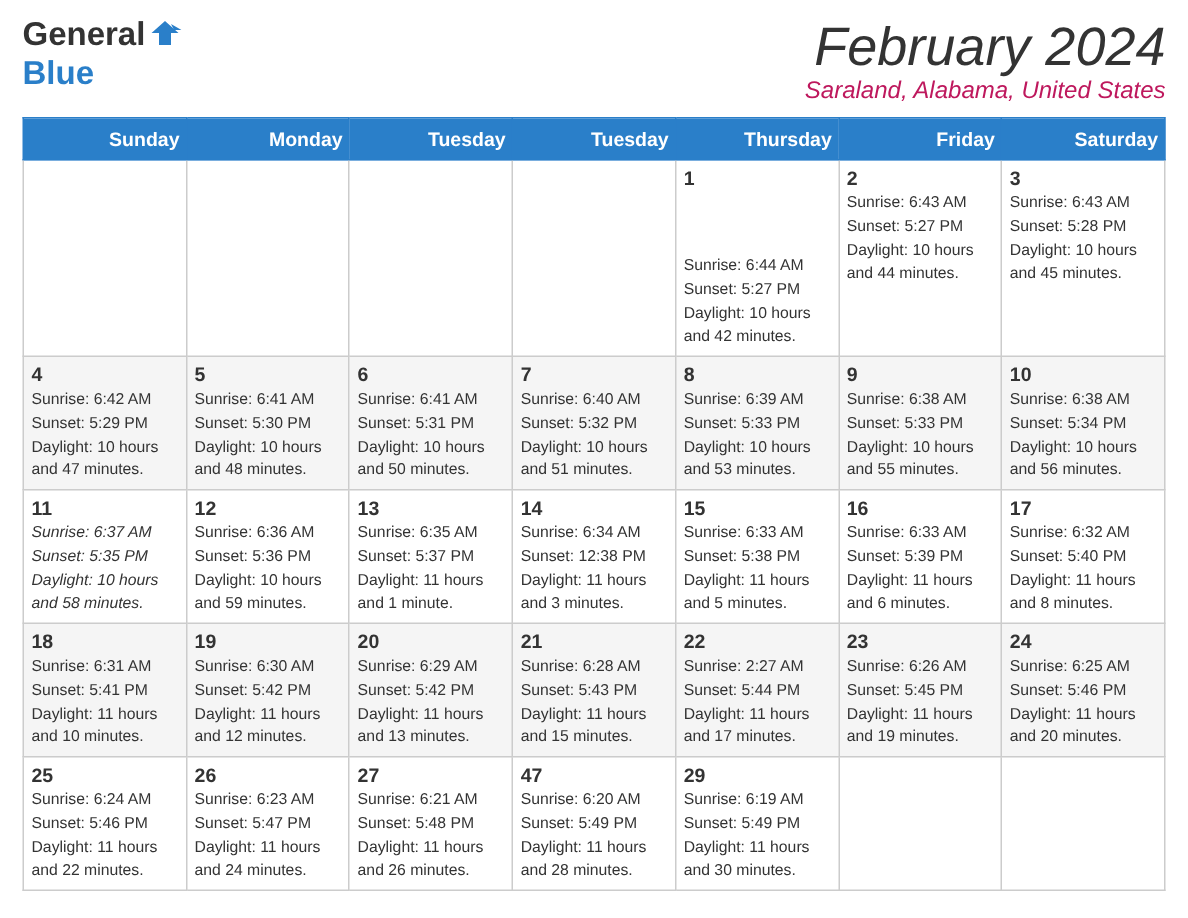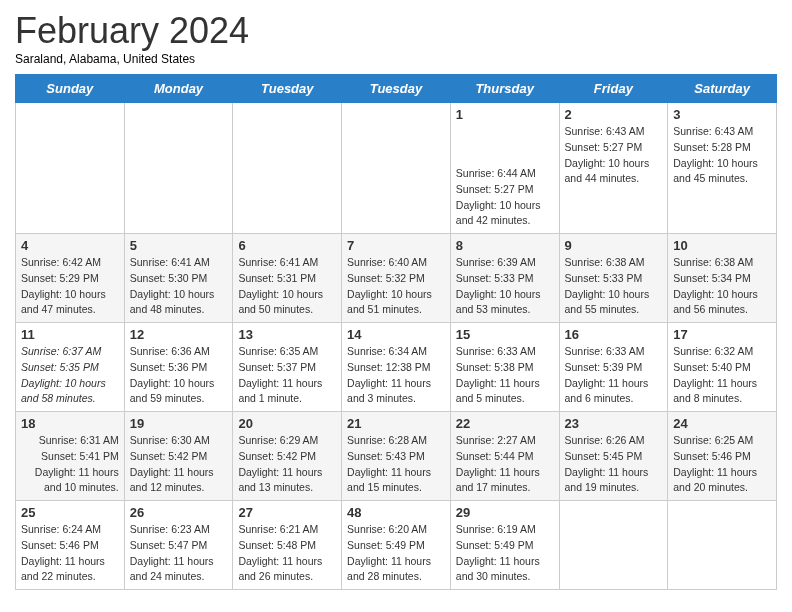--- a/index.html
+++ b/index.html
@@ -10,45 +10,45 @@
       min-height: 612px;
       padding: 10px 15px;
     }
     .header-area {
       display: flex;
       justify-content: space-between;
       align-items: flex-start;
       margin-bottom: 8px;
     }
     .title-area {
-      text-align: left;
+      text-align: right;
+      font-style: italic;
     }
     .month-title {
       font-size: 36px;
       font-weight: normal;
       color: #333;
     }
     .location-title {
-      font-size: 12px;
-      color: #000000;
+      font-size: 16px;
+      color: #be185d;
     }
     table {
       width: 100%;
       border-collapse: collapse;
       font-size: 11px;
     }
     thead tr th {
       background-color: #2a7fc9;
       color: white;
       padding: 6px 4px;
-      text-align: center;
+      text-align: right;
       font-size: 13px;
       font-weight: bold;
       border: 1px solid #2a7fc9;
-      font-style: italic;
     }
     tbody tr td {
       border: 1px solid #ccc;
       vertical-align: top;
       padding: 4px 5px;
       min-height: 80px;
       height: 80px;
       width: calc(100% / 7);
       background: #fff;
     }
@@ -85,20 +85,34 @@
       color: #2a7fc9;
     }
     .bird-svg {
       margin-left: 2px;
     }
   </style>
 </head>
 <body>
 
 <div class="header-area">
+  <div class="logo-wrapper">
+    <div>
+      <div style="display:flex;align-items:center;">
+        <span class="logo-text-general">General</span>
+        <svg class="bird-svg" width="22" height="22" viewBox="0 0 22 22">
+          <polygon points="11,2 20,10 15,10 15,18 7,18 7,10 2,10" fill="#2a7fc9"></polygon>
+          <polygon points="15,4 22,8 17,8" fill="#2a7fc9"></polygon>
+        </svg>
+      </div>
+      <div>
+        <span class="logo-text-blue">Blue</span>
+      </div>
+    </div>
+  </div>
   <div class="title-area">
     <div class="month-title">February 2024</div>
     <div class="location-title">Saraland, Alabama, United States</div>
   </div>
 </div>
 
 <table>
   <thead>
     <tr>
       <th>Sunday</th>
@@ -236,21 +250,21 @@
           <span class="day-number">17</span>
           <div class="day-info" style="white-space: pre-line;">Sunrise: 6:32 AM
 Sunset: 5:40 PM
 Daylight: 11 hours
 and 8 minutes.</div>
         </td>
       </tr>
       <tr>
         <td>
           <span class="day-number">18</span>
-          <div class="day-info" style="white-space: pre-line; text-align: right;">Sunrise: 6:31 AM
+          <div class="day-info" style="white-space: pre-line;">Sunrise: 6:31 AM
 Sunset: 5:41 PM
 Daylight: 11 hours
 and 10 minutes.</div>
         </td>
         <td>
           <span class="day-number">19</span>
           <div class="day-info" style="white-space: pre-line;">Sunrise: 6:30 AM
 Sunset: 5:42 PM
 Daylight: 11 hours
 and 12 minutes.</div>
@@ -307,21 +321,21 @@
 and 24 minutes.</div>
         </td>
         <td>
           <span class="day-number">27</span>
           <div class="day-info" style="white-space: pre-line;">Sunrise: 6:21 AM
 Sunset: 5:48 PM
 Daylight: 11 hours
 and 26 minutes.</div>
         </td>
         <td>
-          <span class="day-number">48</span>
+          <span class="day-number">47</span>
           <div class="day-info" style="white-space: pre-line;">Sunrise: 6:20 AM
 Sunset: 5:49 PM
 Daylight: 11 hours
 and 28 minutes.</div>
         </td>
         <td>
           <span class="day-number">29</span>
           <div class="day-info" style="white-space: pre-line;">Sunrise: 6:19 AM
 Sunset: 5:49 PM
 Daylight: 11 hours

